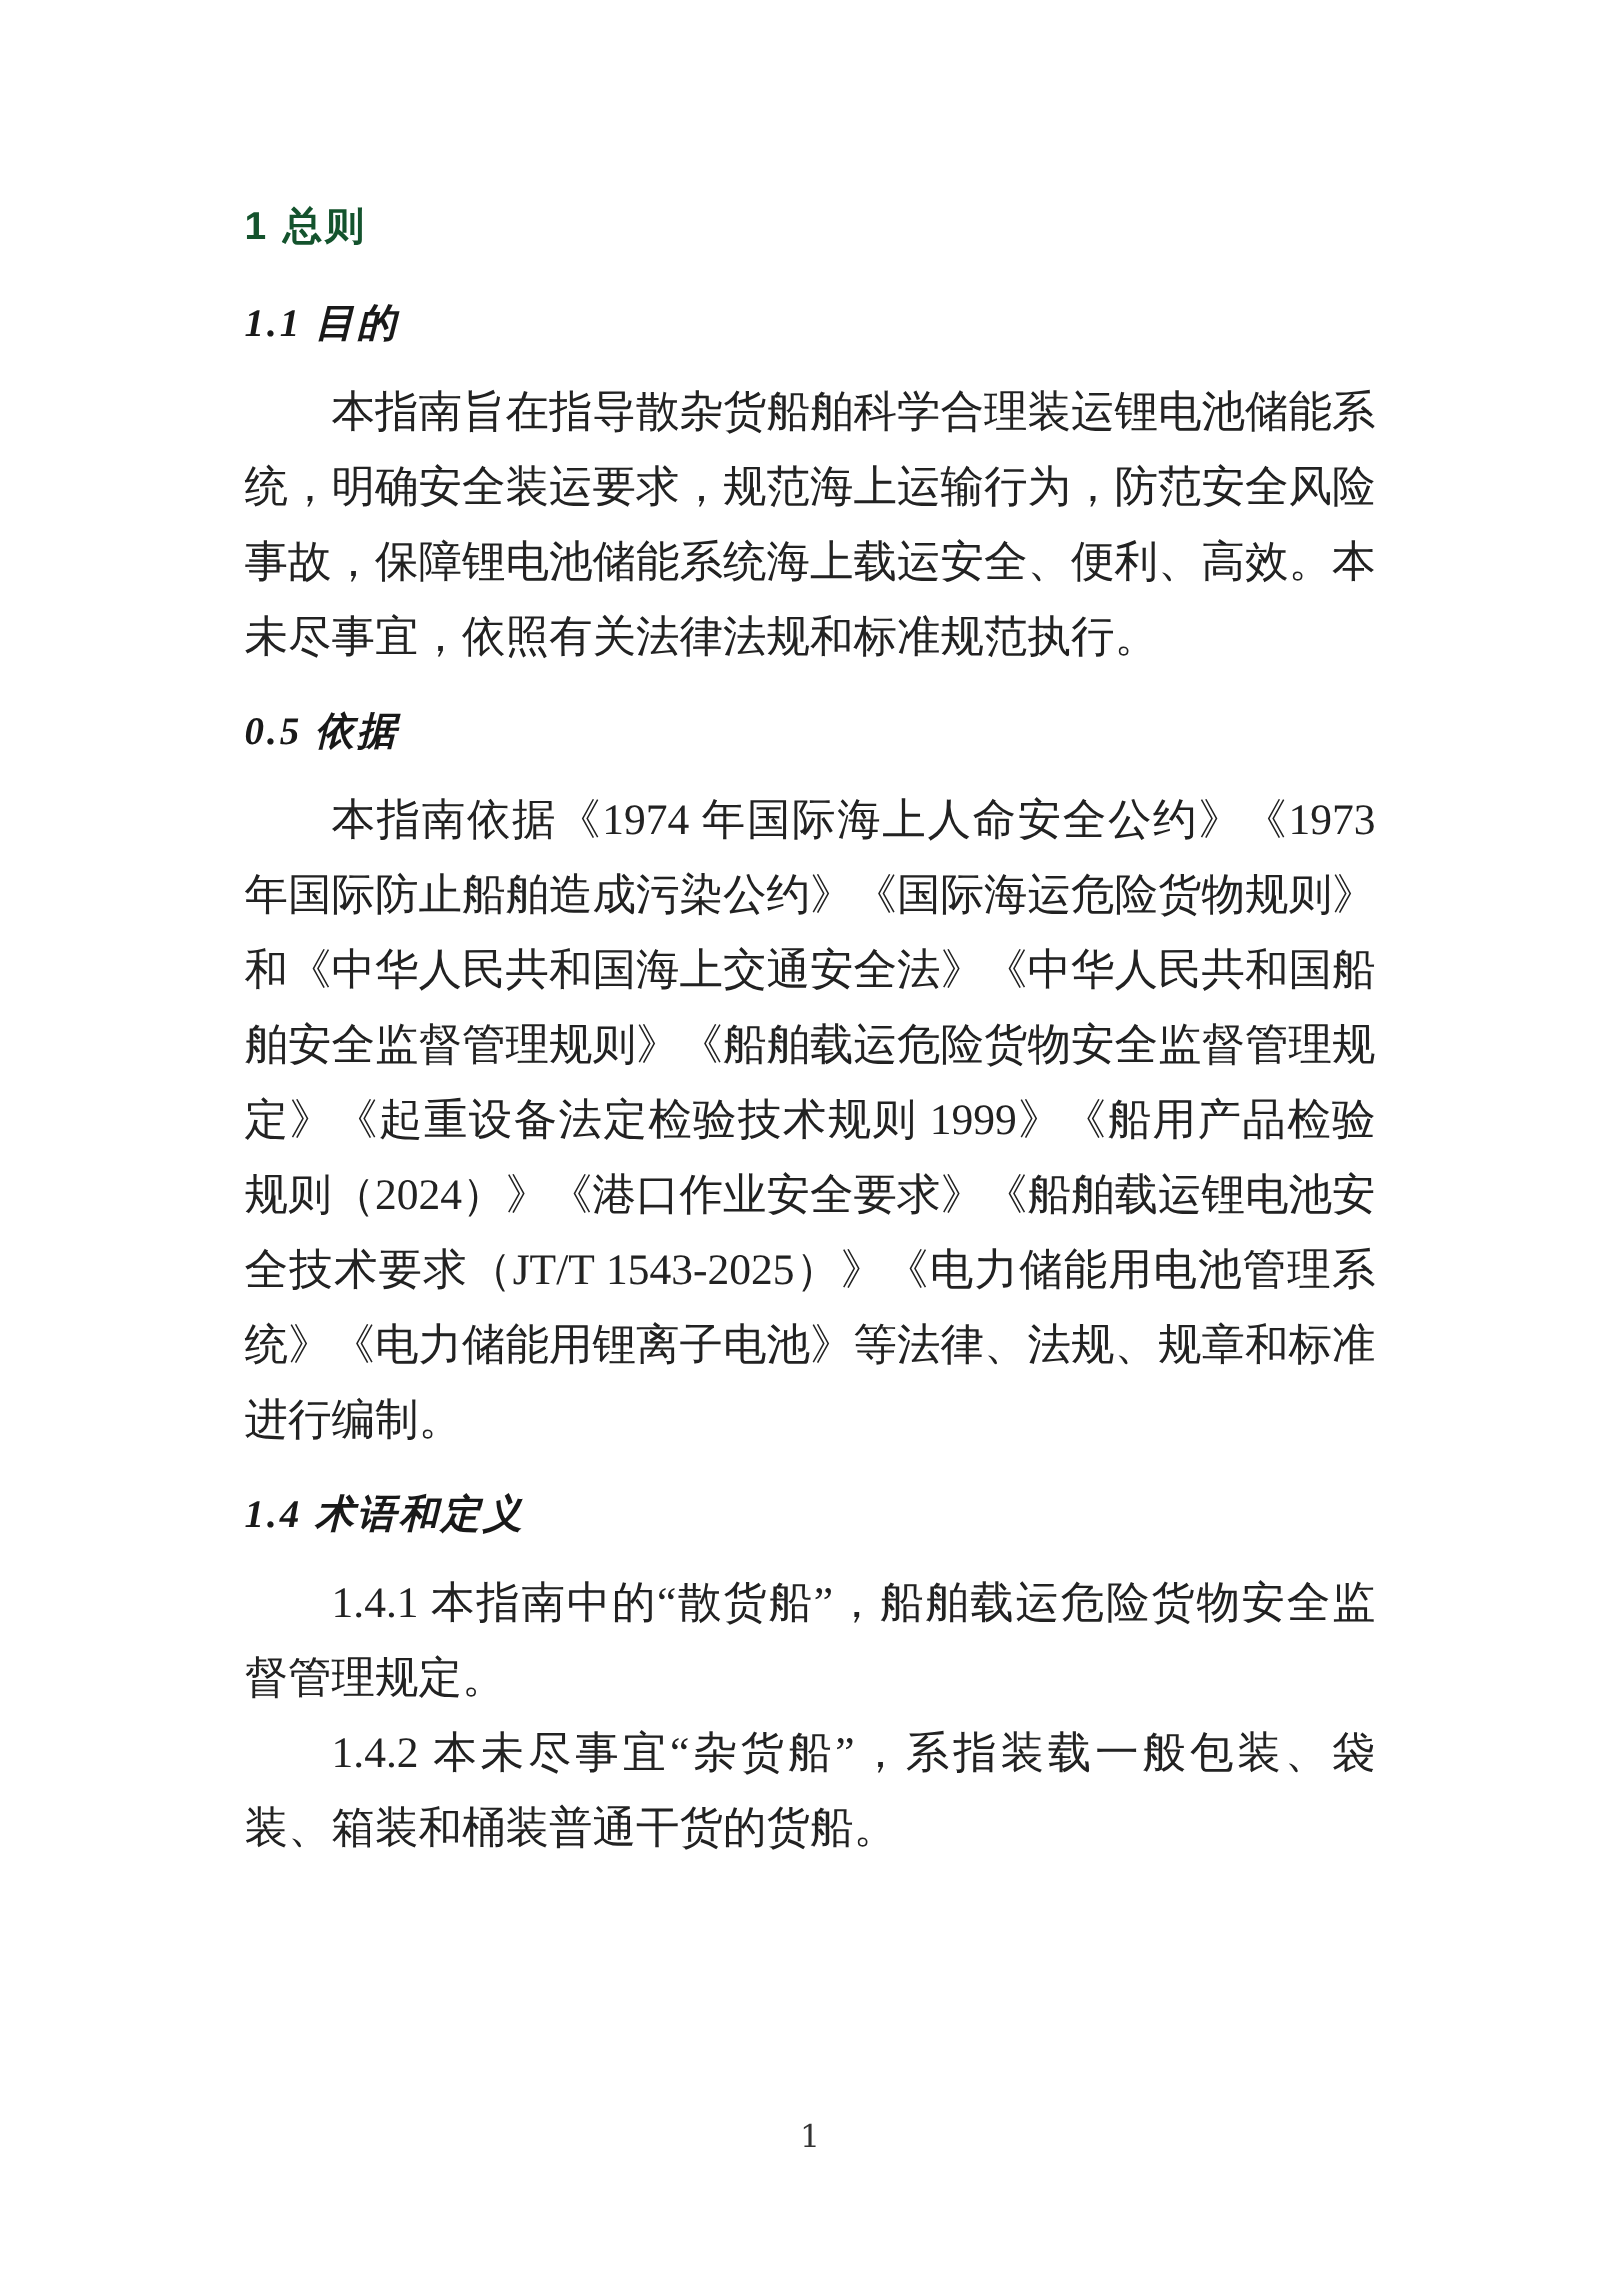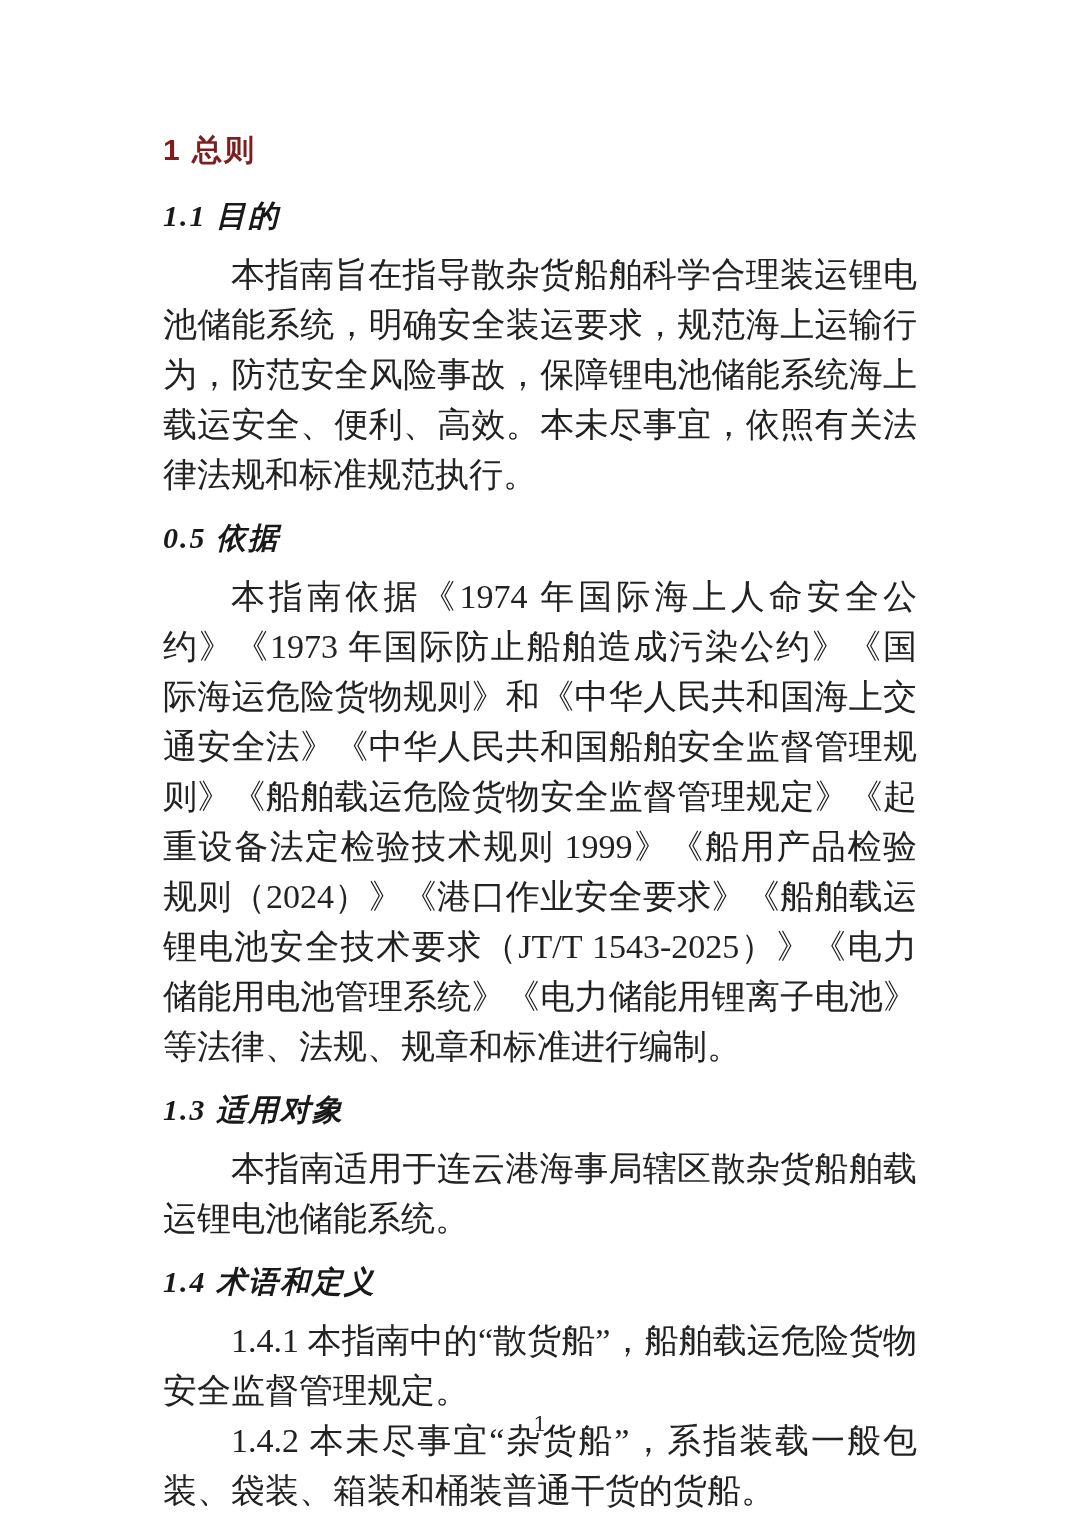--- a/index.html
+++ b/index.html
@@ -14,38 +14,38 @@
   }
   .content {
     position: absolute;
     left: 163px;
     top: 128px;
     width: 754px;
   }
   .chapter-heading {
     font-family: "Liberation Sans", "DejaVu Sans", sans-serif;
     font-weight: 700;
-    font-size: 30px;
+    font-size: 26px;
     line-height: 44px;
     letter-spacing: 2px;
-    color: #7f1d1d;
+    color: #14532d;
     margin-bottom: 22px;
   }
   .section-title {
-    font-size: 30px;
+    font-size: 26px;
     line-height: 44px;
     font-weight: 600;
     font-style: italic;
     letter-spacing: 2px;
     color: #191919;
     margin-top: 16px;
     margin-bottom: 12px;
   }
   .body-par {
-    font-size: 34px;
+    font-size: 29px;
     line-height: 50px;
     text-align: justify;
     text-justify: inter-ideograph;
     text-indent: 2em;
     color: #222222;
   }
   .page-number {
     position: absolute;
     top: 1412px;
     left: 0;
@@ -66,24 +66,20 @@
   <section>
     <h2 class="section-title">1.1 目的</h2>
     <p class="body-par">本指南旨在指导散杂货船舶科学合理装运锂电池储能系统，明确安全装运要求，规范海上运输行为，防范安全风险事故，保障锂电池储能系统海上载运安全、便利、高效。本未尽事宜，依照有关法律法规和标准规范执行。</p>
   </section>
 
   <section>
     <h2 class="section-title">0.5 依据</h2>
     <p class="body-par">本指南依据《1974 年国际海上人命安全公约》《1973 年国际防止船舶造成污染公约》《国际海运危险货物规则》和《中华人民共和国海上交通安全法》《中华人民共和国船舶安全监督管理规则》《船舶载运危险货物安全监督管理规定》《起重设备法定检验技术规则 1999》《船用产品检验规则（2024）》《港口作业安全要求》《船舶载运锂电池安全技术要求（JT/T 1543-2025）》《电力储能用电池管理系统》《电力储能用锂离子电池》等法律、法规、规章和标准进行编制。</p>
   </section>
 
-  <section>
-    <h2 class="section-title">1.3 适用对象</h2>
-    <p class="body-par">本指南适用于连云港海事局辖区散杂货船舶载运锂电池储能系统。</p>
-  </section>
 
   <section>
     <h2 class="section-title">1.4 术语和定义</h2>
     <p class="body-par">1.4.1 本指南中的“散货船”，船舶载运危险货物安全监督管理规定。</p>
     <p class="body-par">1.4.2 本未尽事宜“杂货船”，系指装载一般包装、袋装、箱装和桶装普通干货的货船。</p>
   </section>
 
 </div>
 
 <div class="page-number">1</div>

